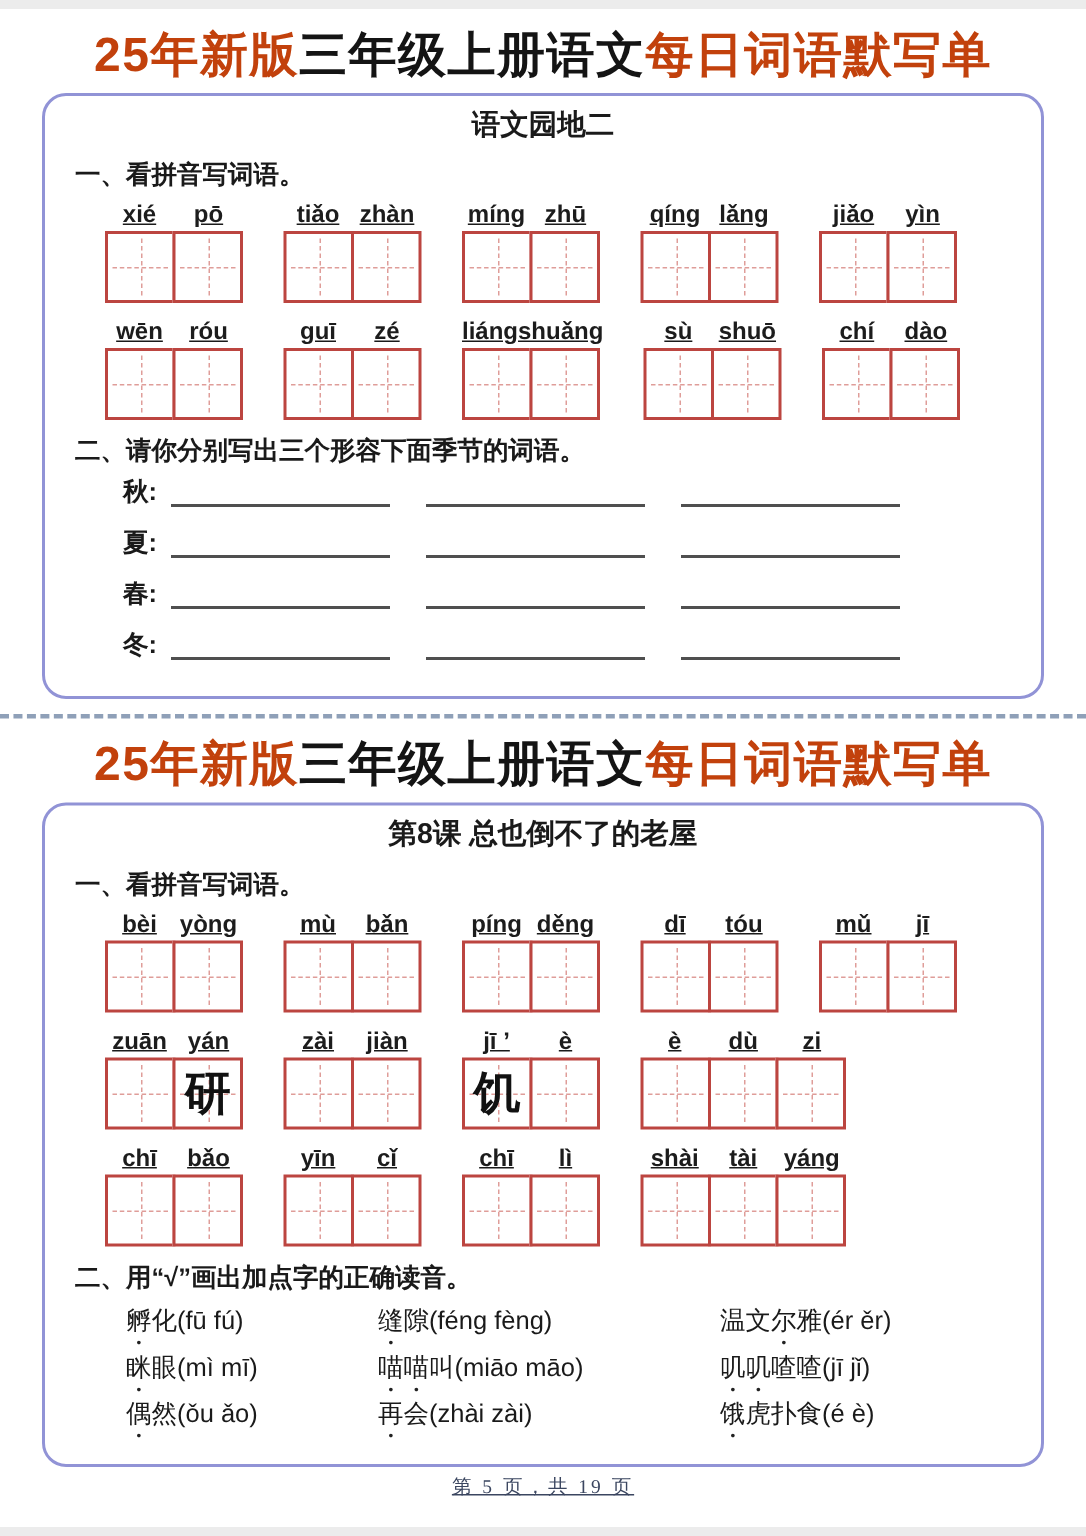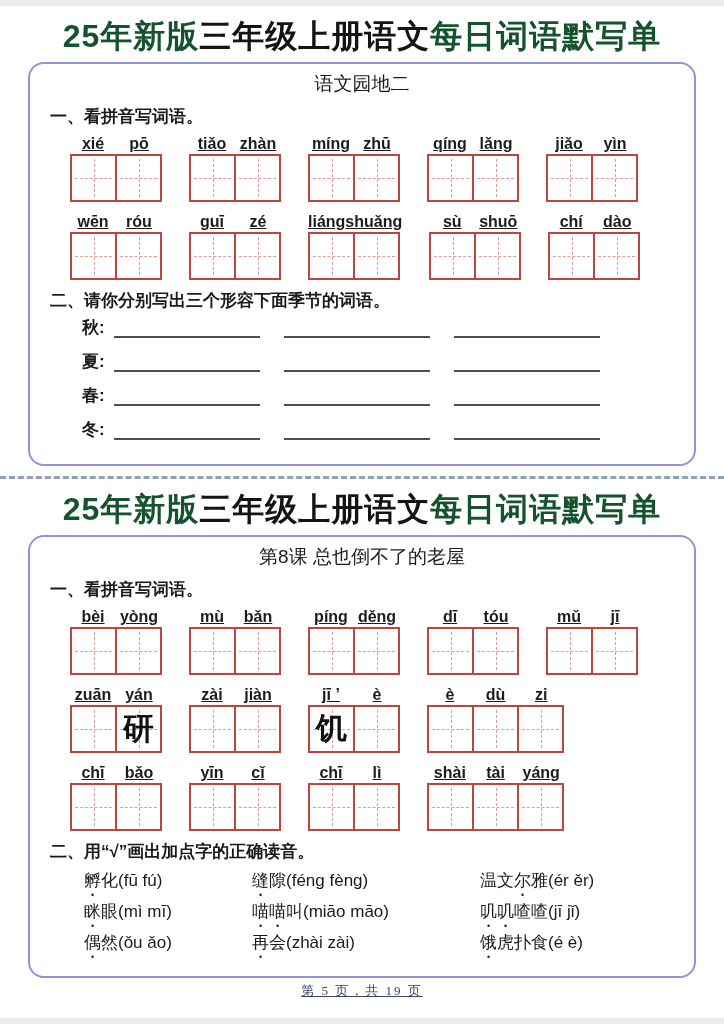--- a/index.html
+++ b/index.html
@@ -7,28 +7,28 @@
     width:724px;height:1024px;overflow:hidden;background:#ececec;
     font-family:"Liberation Sans","DejaVu Sans",sans-serif;
     color:#1a1a1a;
   }
   .sheet{width:724px;height:1012px;margin:6px 0;background:#ffffff;}
   
   .page-title{
     text-align:center;font-size:32px;font-weight:bold;letter-spacing:1px;
     padding-top:10px;line-height:40px;white-space:nowrap;
   }
-  .page-title .red{color:#14532d;margin-top:40px;}
+  .page-title .red{color:#c2410c;margin-top:40px;}
   .page-title .black{color:#141414;margin-top:16px;}
   
   .panel{
     margin:6px 28px 0 28px;border:2.5px solid #9193d6;border-radius:16px;
     padding:8px 18px 12px 18px;background:#fff;
   }
-  .panel-title{text-align:center;font-size:19px;font-weight:normal;line-height:24px;}
+  .panel-title{text-align:center;font-size:19px;font-weight:bold;line-height:24px;}
   .q-label{font-size:17px;font-weight:bold;margin:10px 0 4px 2px;line-height:22px;}
   
   .py-row{display:flex;gap:27px;margin:2px 0 8px 22px;}
   .py-group{display:flex;flex-direction:column;text-decoration:underline;}
   .py-syllables{display:flex;height:21px;align-items:flex-end;margin-bottom:1px;}
   .py-syllables span{flex:1;text-align:center;font-size:16px;font-weight:600;white-space:nowrap;color:#1c1c1c;}
   .py-cells{display:flex;}
   .cell{
     width:47px;height:48px;border:2px solid #bc4540;box-sizing:border-box;
     position:relative;background:#fff;

